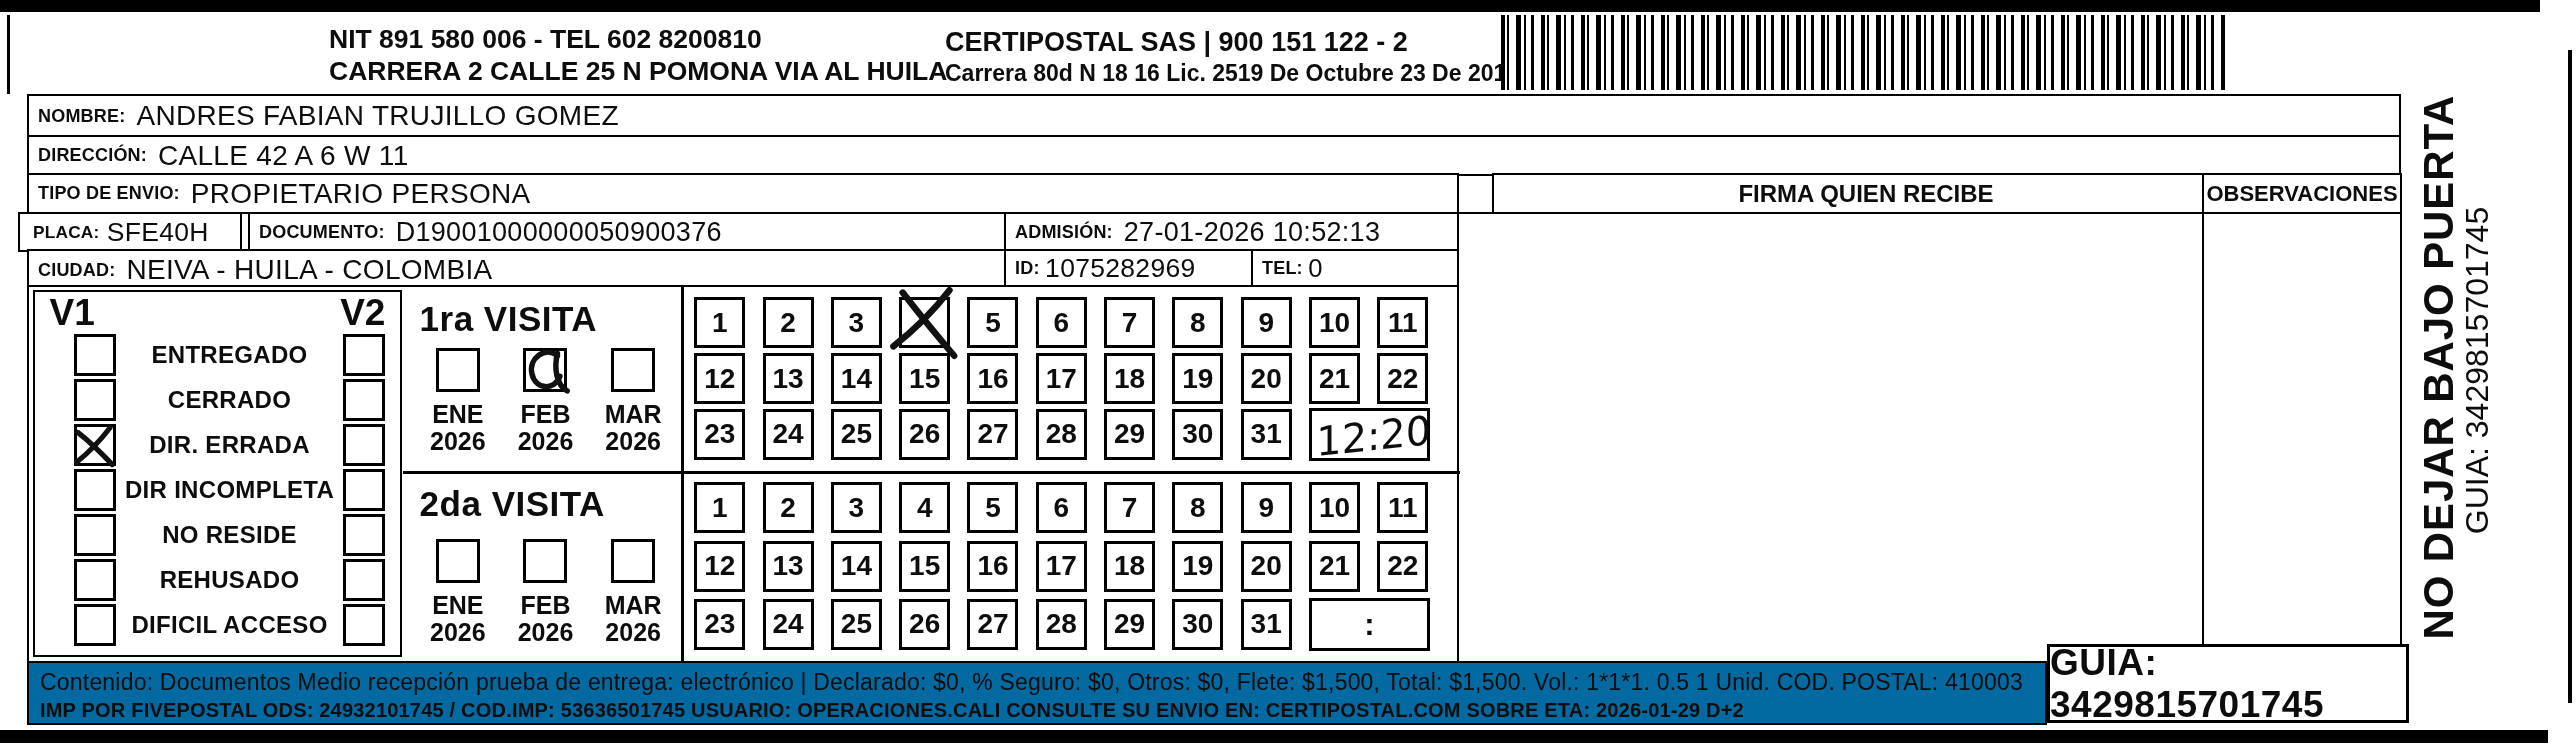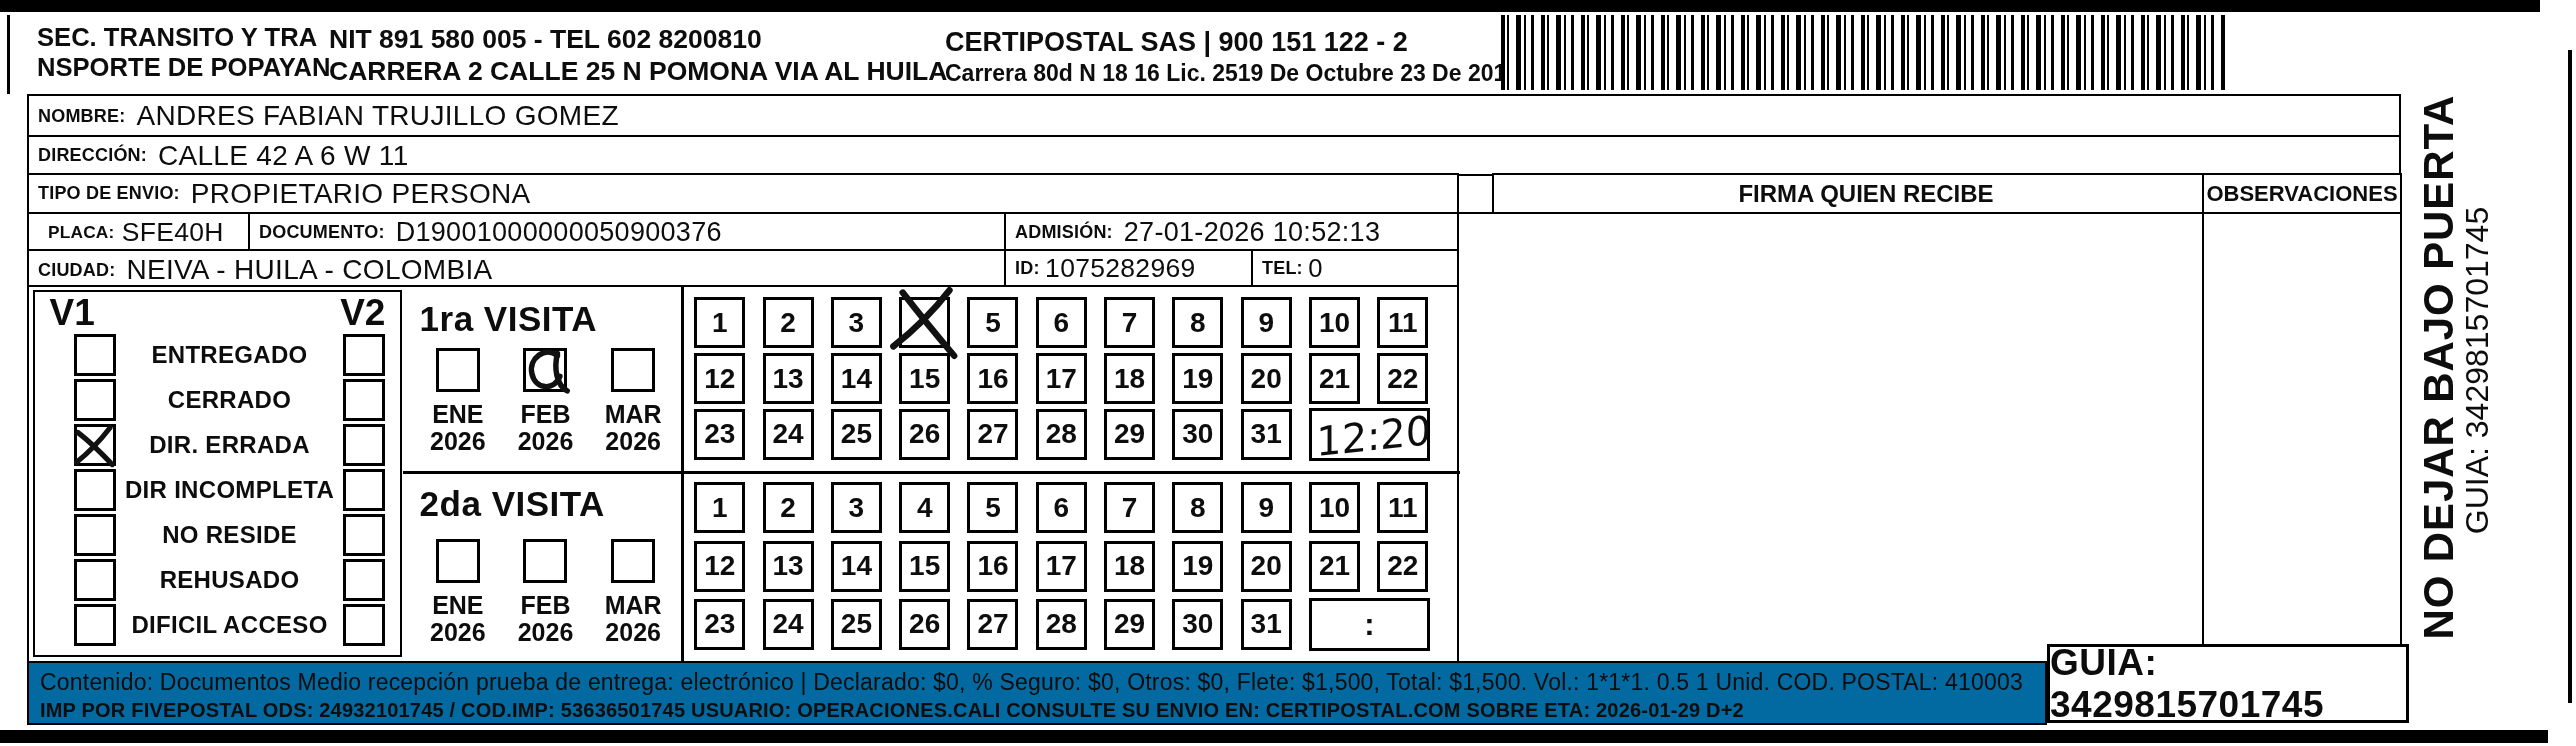--- a/index.html
+++ b/index.html
@@ -64,25 +64,21 @@
 </head>
 <body>
 
 <div id="page">
 
   <div class="bar" style="left:0;top:0;width:2540px;height:12px;"></div>
   <div class="bar" style="left:7.3px;top:14.6px;width:2.7px;height:79px;"></div>
   <div class="bar" style="left:2568px;top:50px;width:3.7px;height:653px;"></div>
   <div class="bar" style="left:0;top:730px;width:2548px;height:12.8px;"></div>
 
-  <div class="hdr-txt" style="left:37px;top:22px;font-size:25.6px;line-height:30px;">
-    <div>SEC. TRANSITO Y TRA</div>
-    <div>NSPORTE DE POPAYAN</div>
-  </div>
-  <div class="hdr-txt" style="left:329px;top:24px;font-size:26.5px;">NIT 891 580 005 - TEL 602 8200810</div>
+  <div class="hdr-txt" style="left:329px;top:24px;font-size:26.5px;">NIT 891 580 006 - TEL 602 8200810</div>
   <div class="hdr-txt" style="left:329px;top:56px;font-size:26.5px;">CARRERA 2 CALLE 25 N POMONA VIA AL HUILA</div>
 
 
   <div class="hdr-txt" style="left:945px;top:27px;font-size:27px;">CERTIPOSTAL SAS | 900 151 122 - 2</div>
   <div class="hdr-txt" style="left:945px;top:60px;font-size:23px;">Carrera 80d N 18 16  Lic. 2519 De Octubre 23 De 2015</div>
 
   <div id="barcode"></div>
 
   <div class="cell" style="left:27px;top:94px;width:2374px;height:44px;">
     <span class="lab">NOMBRE:</span>
@@ -99,21 +95,21 @@
 
   <div class="cell center" style="left:1456px;top:173px;width:748px;height:41px;font-weight:700;font-size:24px;margin-left:36px;">
     <span>FIRMA QUIEN RECIBE</span>
   </div>
   <div class="cell center" style="left:2202px;top:173px;width:200px;height:41px;font-weight:700;font-size:22px;">
     <span>OBSERVACIONES</span>
   </div>
   <div class="cell" style="left:1456px;top:212px;width:748px;height:451px;"></div>
   <div class="cell" style="left:2202px;top:212px;width:200px;height:451px;"></div>
 
-  <div class="cell" style="left:27px;top:212px;width:224px;height:40px;gap:7.3px;padding:0 19px;align-items:center;">
+  <div class="cell" style="left:18px;top:212px;width:224px;height:40px;gap:7.3px;padding:0 13px;align-items:center;">
     <span class="lab" style="font-size:17.3px;">PLACA:</span>
     <span class="val" style="font-size:26.5px;">SFE40H</span>
   </div>
   <div class="cell" style="left:248px;top:212px;width:759px;height:40px;">
     <span class="lab">DOCUMENTO:</span>
     <span class="val" style="font-size:27px;">D19001000000050900376</span>
   </div>
   <div class="cell" style="left:1004px;top:212px;width:455px;height:40px;">
     <span class="lab">ADMISIÓN:</span>
     <span class="val" style="font-size:27px;">27-01-2026 10:52:13</span>

